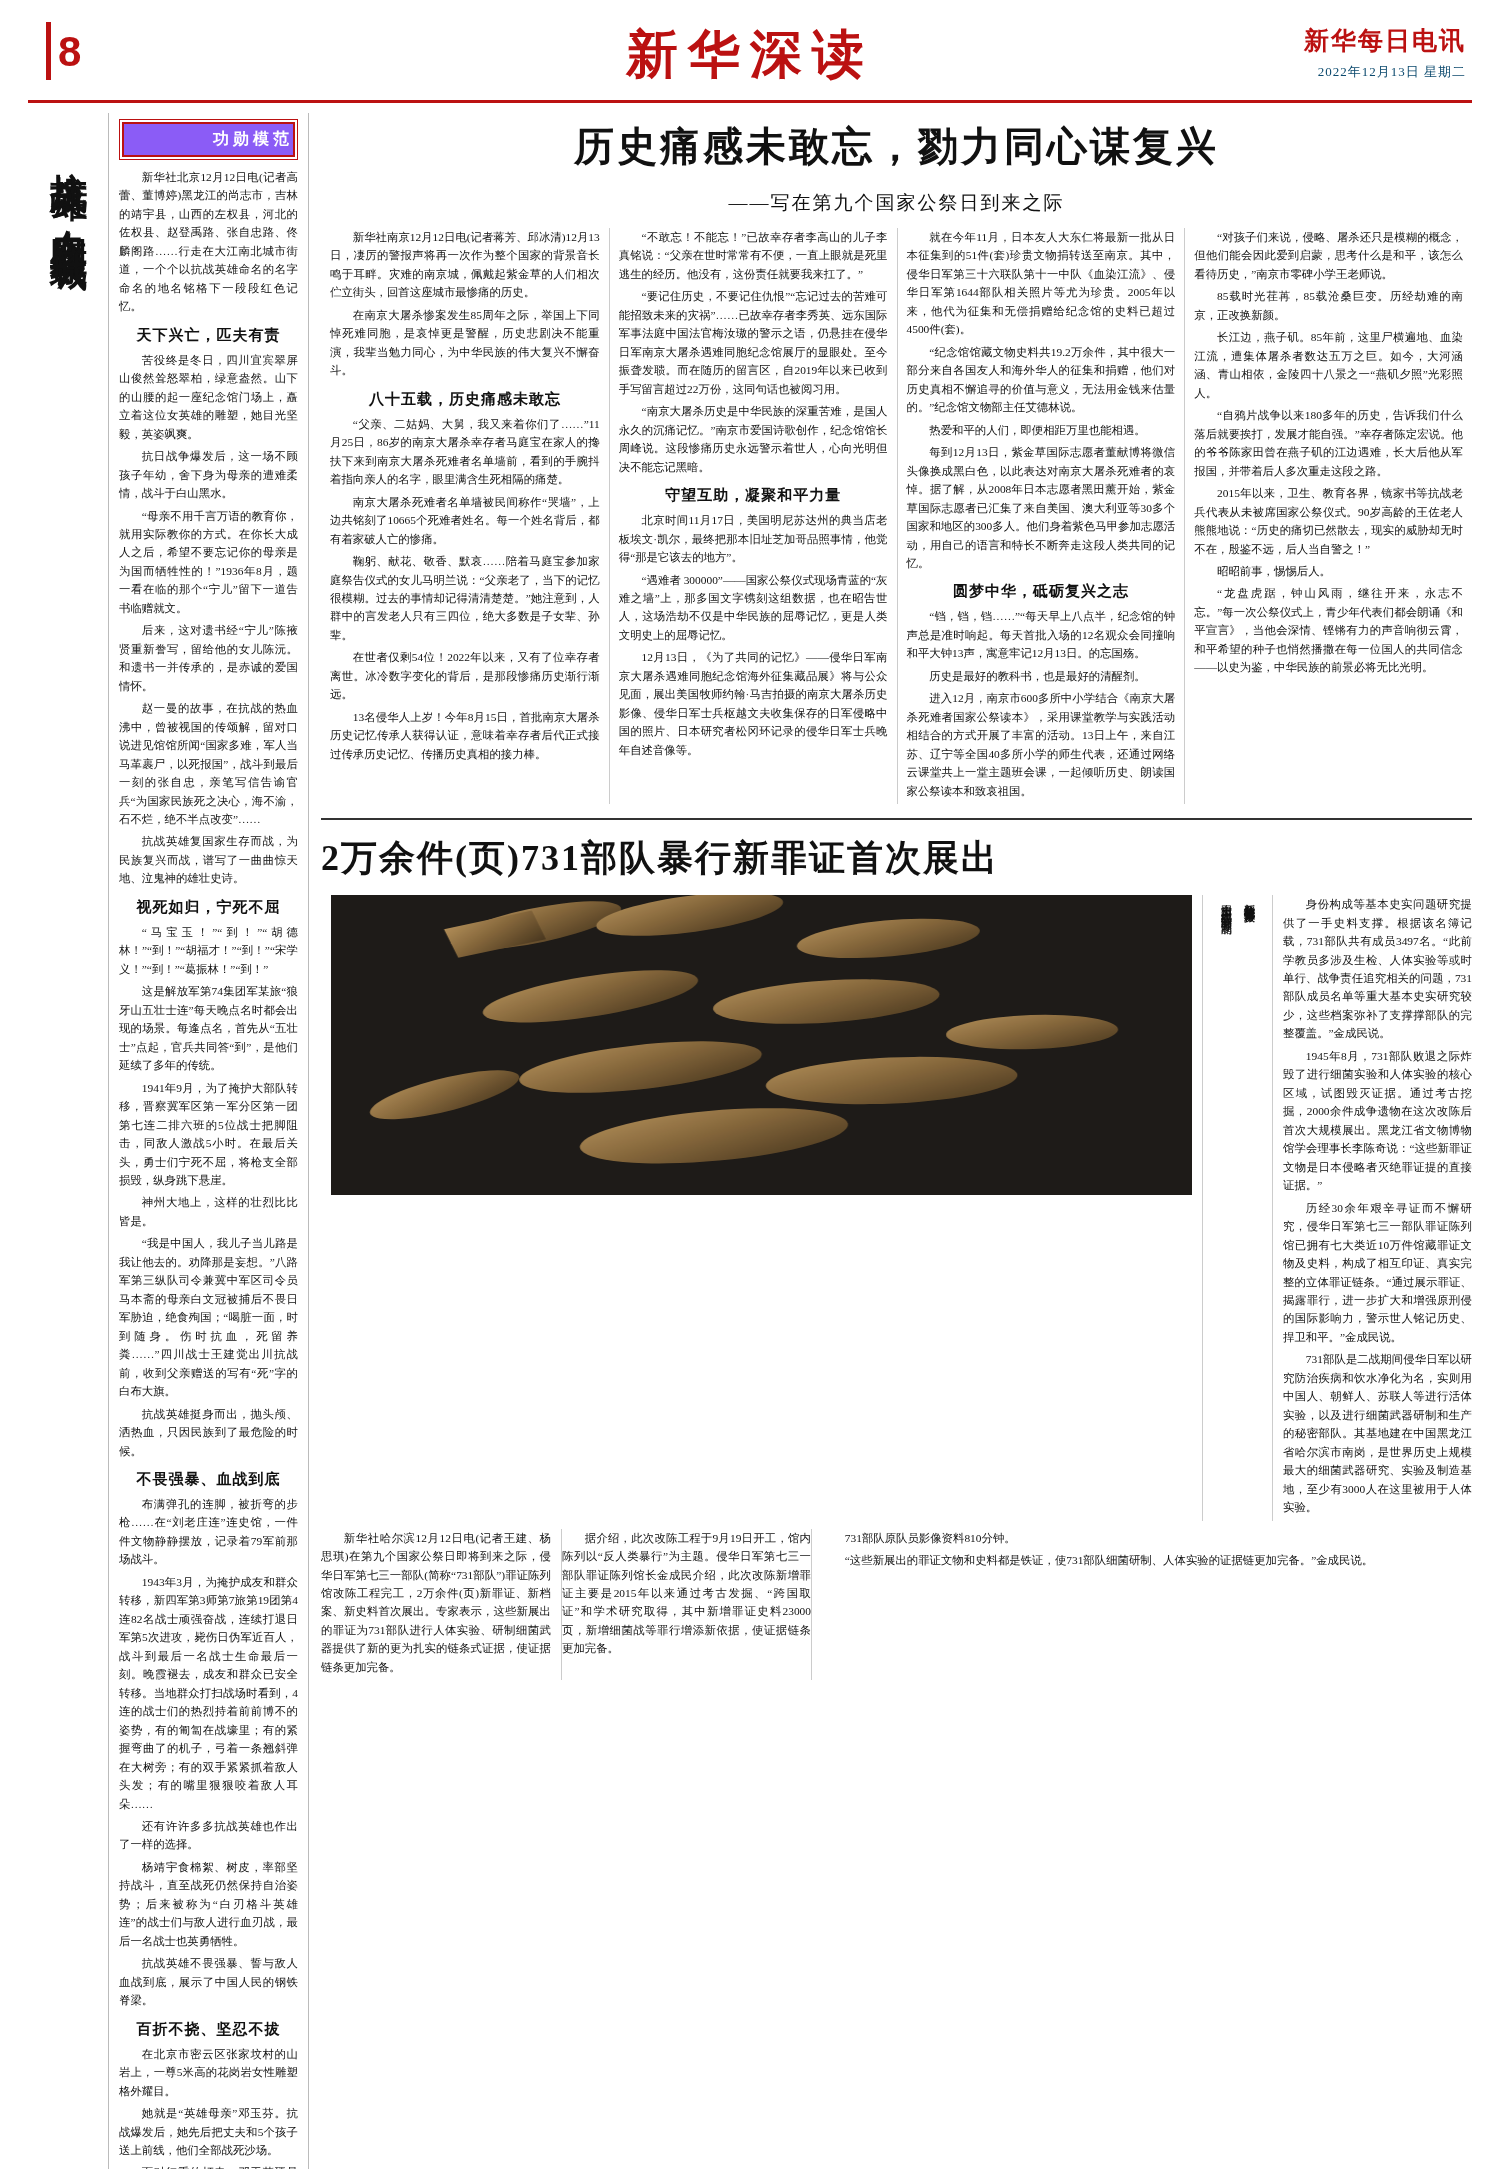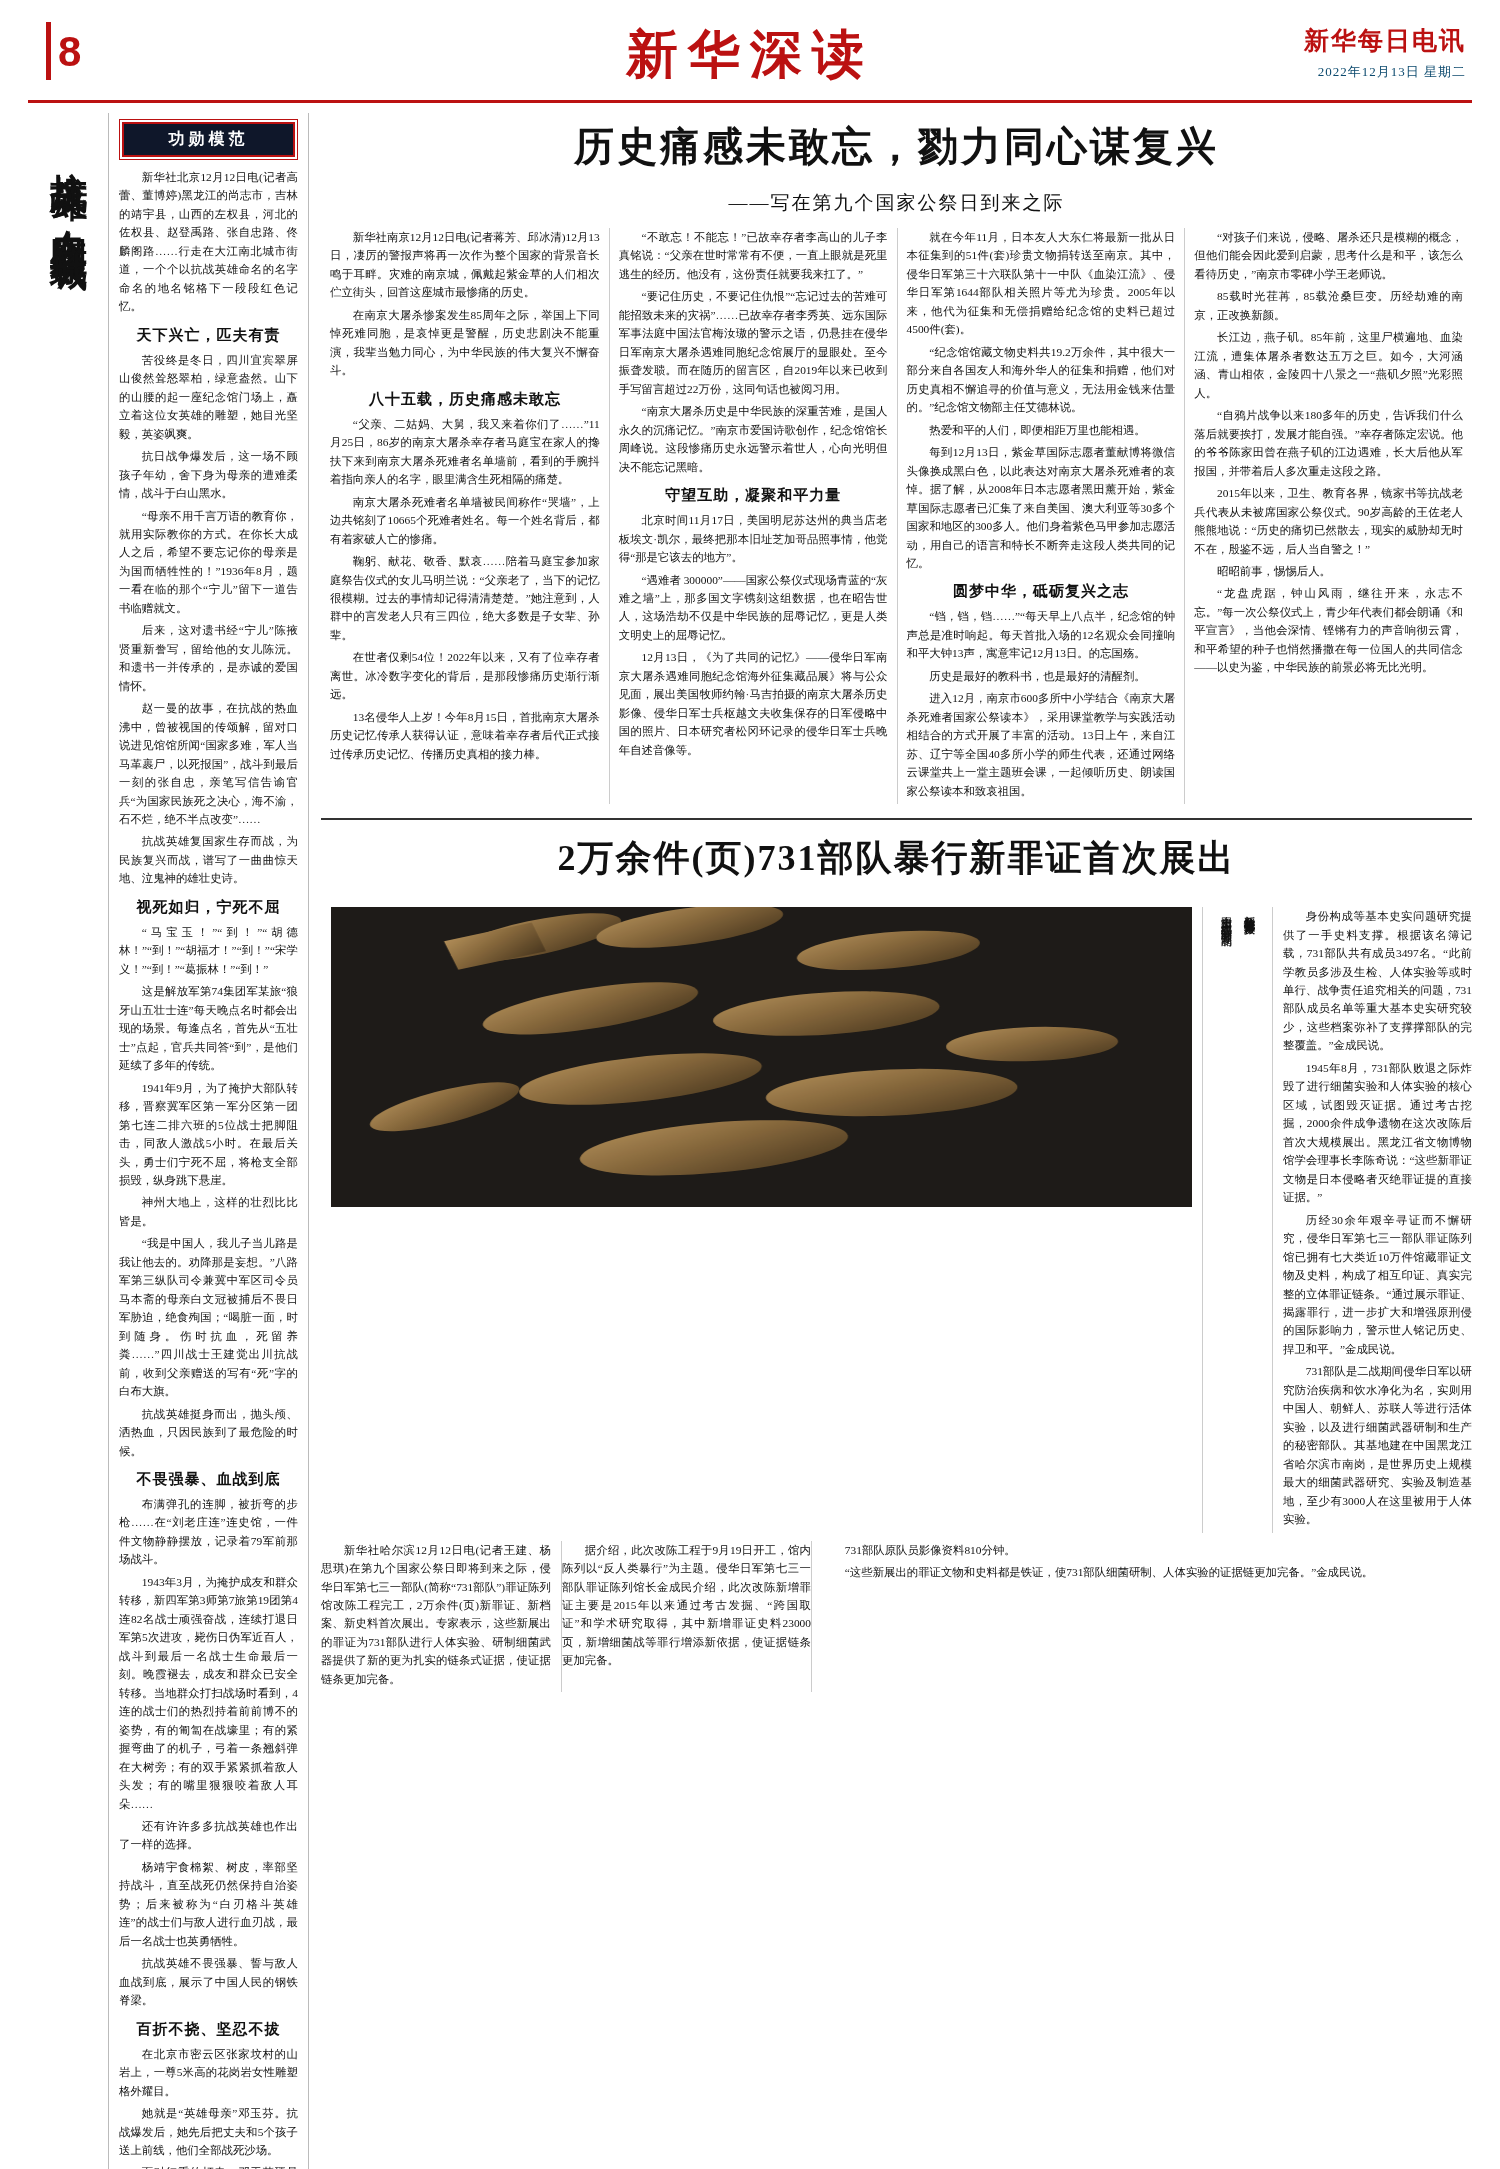--- a/index.html
+++ b/index.html
@@ -22,37 +22,37 @@
 
   
   .topblock{display:flex;gap:0;}
   .col{box-sizing:border-box;}
   .c-left{width:80px;padding:6px 4px 0 4px;}
   .c-ltext{width:200px;padding:6px 10px 0 10px;}
   .c-main{flex:1;padding:0 0 0 12px;}
 
   .vtitle{writing-mode:vertical-rl;text-orientation:upright;font-size:37px;font-weight:bold;line-height:1.25;letter-spacing:4px;margin:24px auto 0 auto;height:600px;}
 
-  .badge{background:#0f172a;color:#fff;font-size:16px;font-weight:bold;letter-spacing:4px;text-align:center;padding:5px 0;border:2px solid #b11;}
+  .badge{background:#8b5cf6;color:#fff;font-size:16px;font-weight:bold;letter-spacing:4px;text-align:right;padding:5px 0;border:2px solid #b11;}
   .badge-wrap{border:1px solid #b11;padding:2px;margin-bottom:8px;}
 
   .sub-h{font-size:15px;font-weight:bold;text-align:center;margin:10px 0 6px 0;letter-spacing:1px;}
   p.body{font-size:11.4px;line-height:1.62;text-align:justify;margin:0 0 4px 0;text-indent:2em;}
   .lead{font-size:11.4px;line-height:1.62;text-align:justify;margin:0 0 4px 0;text-indent:2em;}
 
   
   .headline{font-size:40px;font-weight:bold;text-align:center;letter-spacing:3px;margin:6px 0 2px 0;}
   .subhead{font-size:19px;text-align:center;margin:16px 0 12px 0;letter-spacing:2px;}
   .mcols{display:flex;}
   .mcols .mc{width:25%;box-sizing:border-box;padding:0 9px;border-left:1px solid #ccc;}
   .mcols .mc:first-child{border-left:none;}
 
   
   .feat2{margin-top:14px;border-top:2px solid #333;padding-top:10px;}
-  .h2{font-size:36px;font-weight:bold;text-align:center;letter-spacing:2px;margin:4px 0 24px 0;}
+  .h2{font-size:36px;font-weight:bold;letter-spacing:2px;margin:4px 0 12px 0;}
   .f2row{display:flex;}
   .f2-photo{flex:1;padding:0 10px;box-sizing:border-box;}
   .f2-c4{width:196px;padding:0 0 0 10px;box-sizing:border-box;border-left:1px solid #ccc;}
   .f2-c3{width:196px;padding:0 10px;box-sizing:border-box;border-left:1px solid #ccc;}
 
   .photo{position:relative;background:#2c2a27;overflow:hidden;}
   .vcap{writing-mode:vertical-rl;text-orientation:upright;font-size:11px;letter-spacing:1px;}
 </style>
 </head>
 <body>

